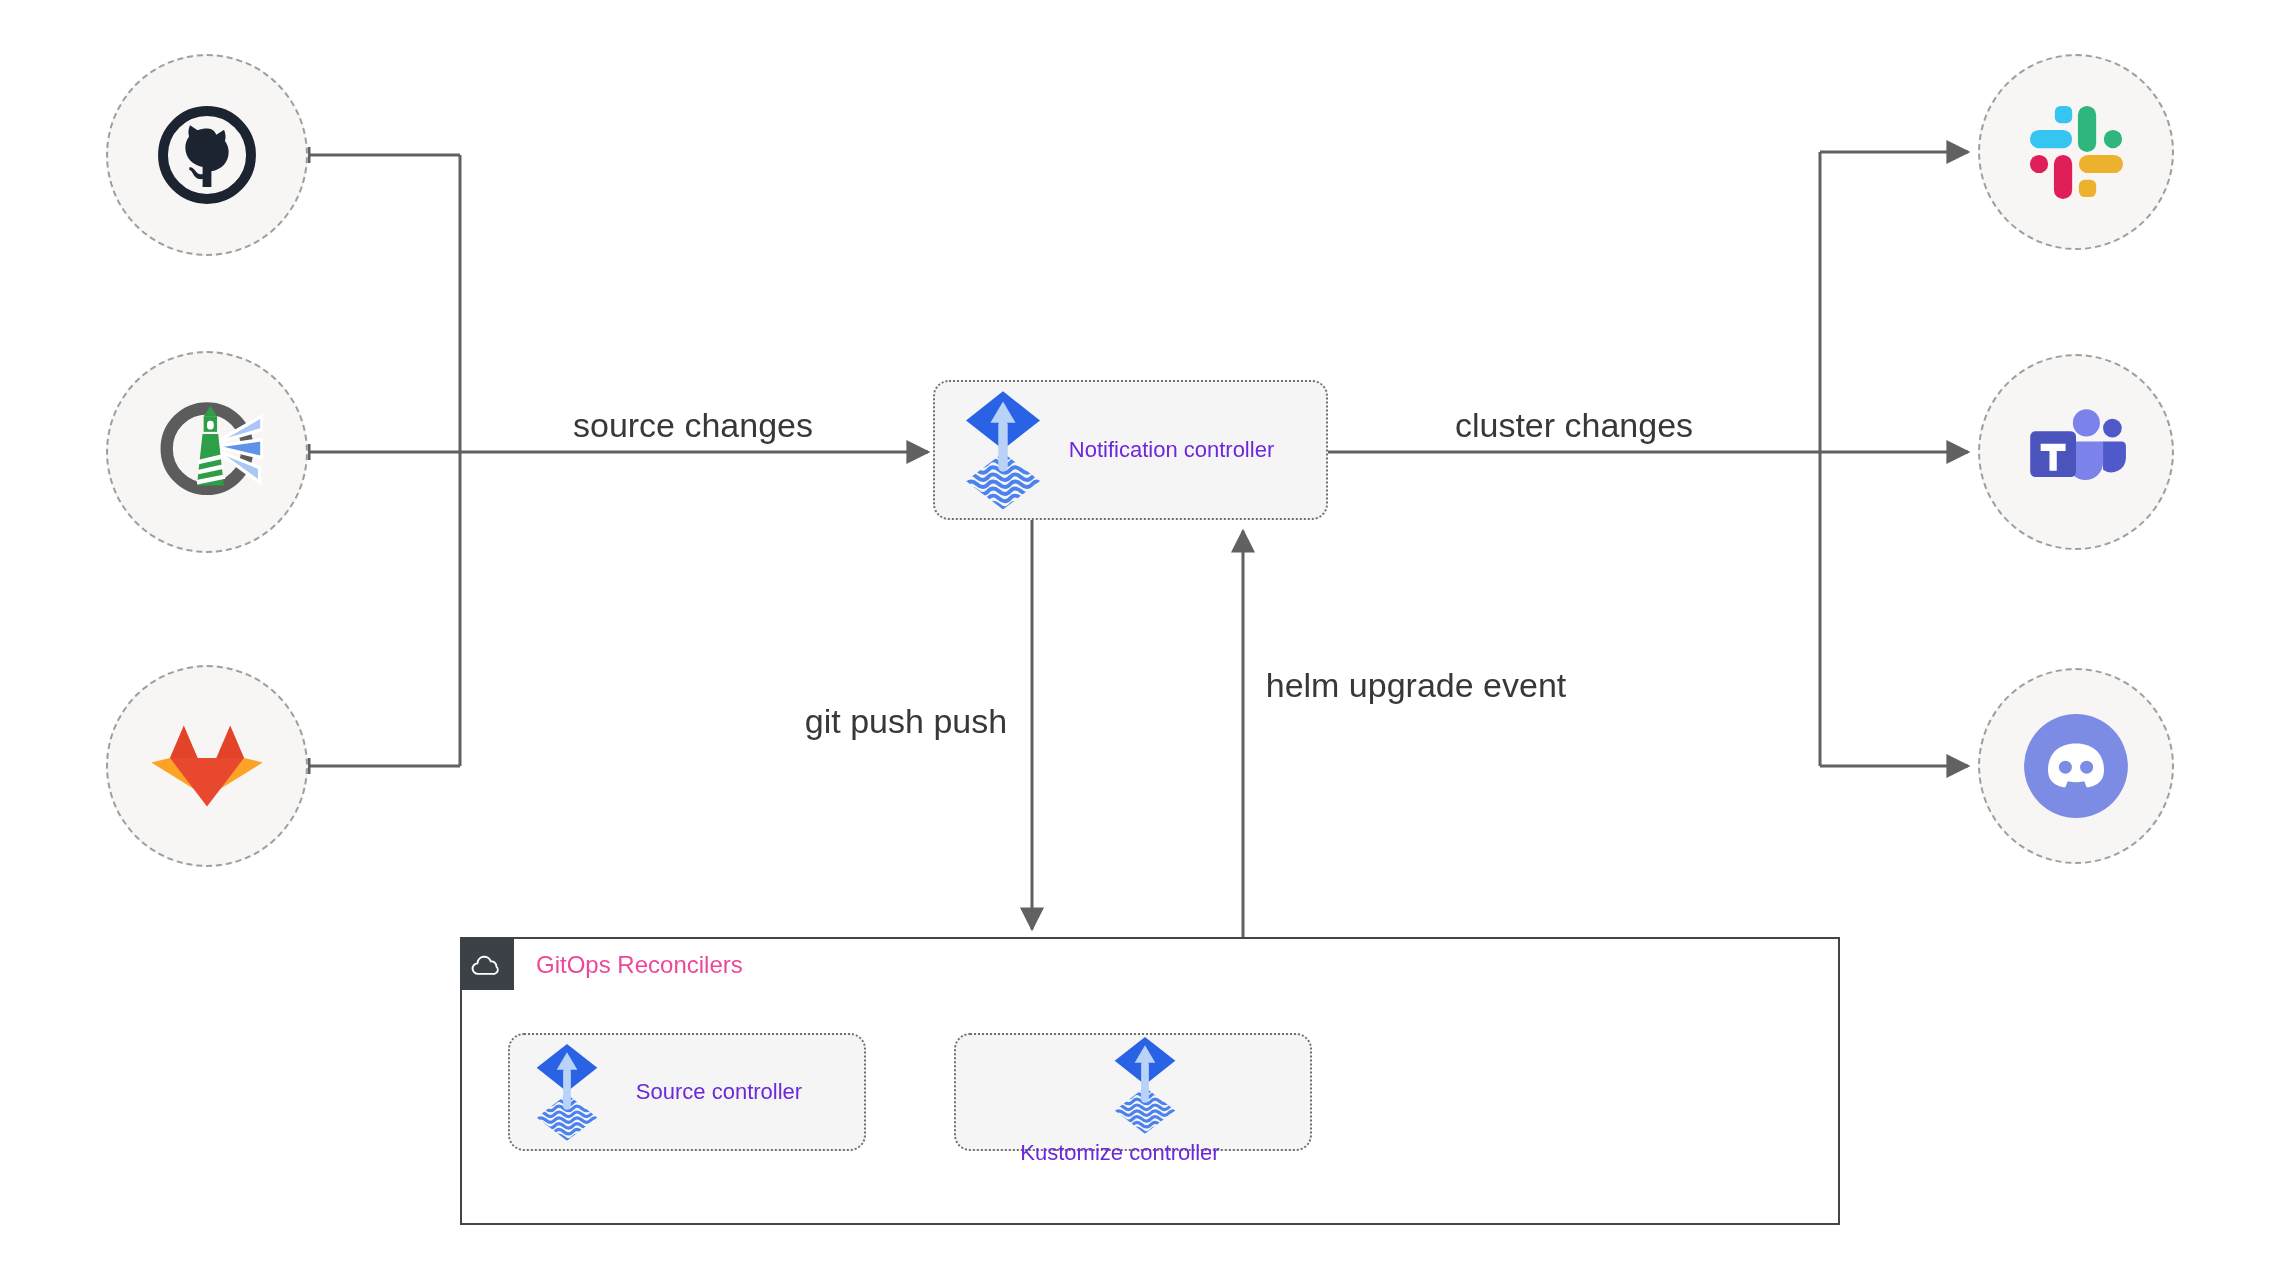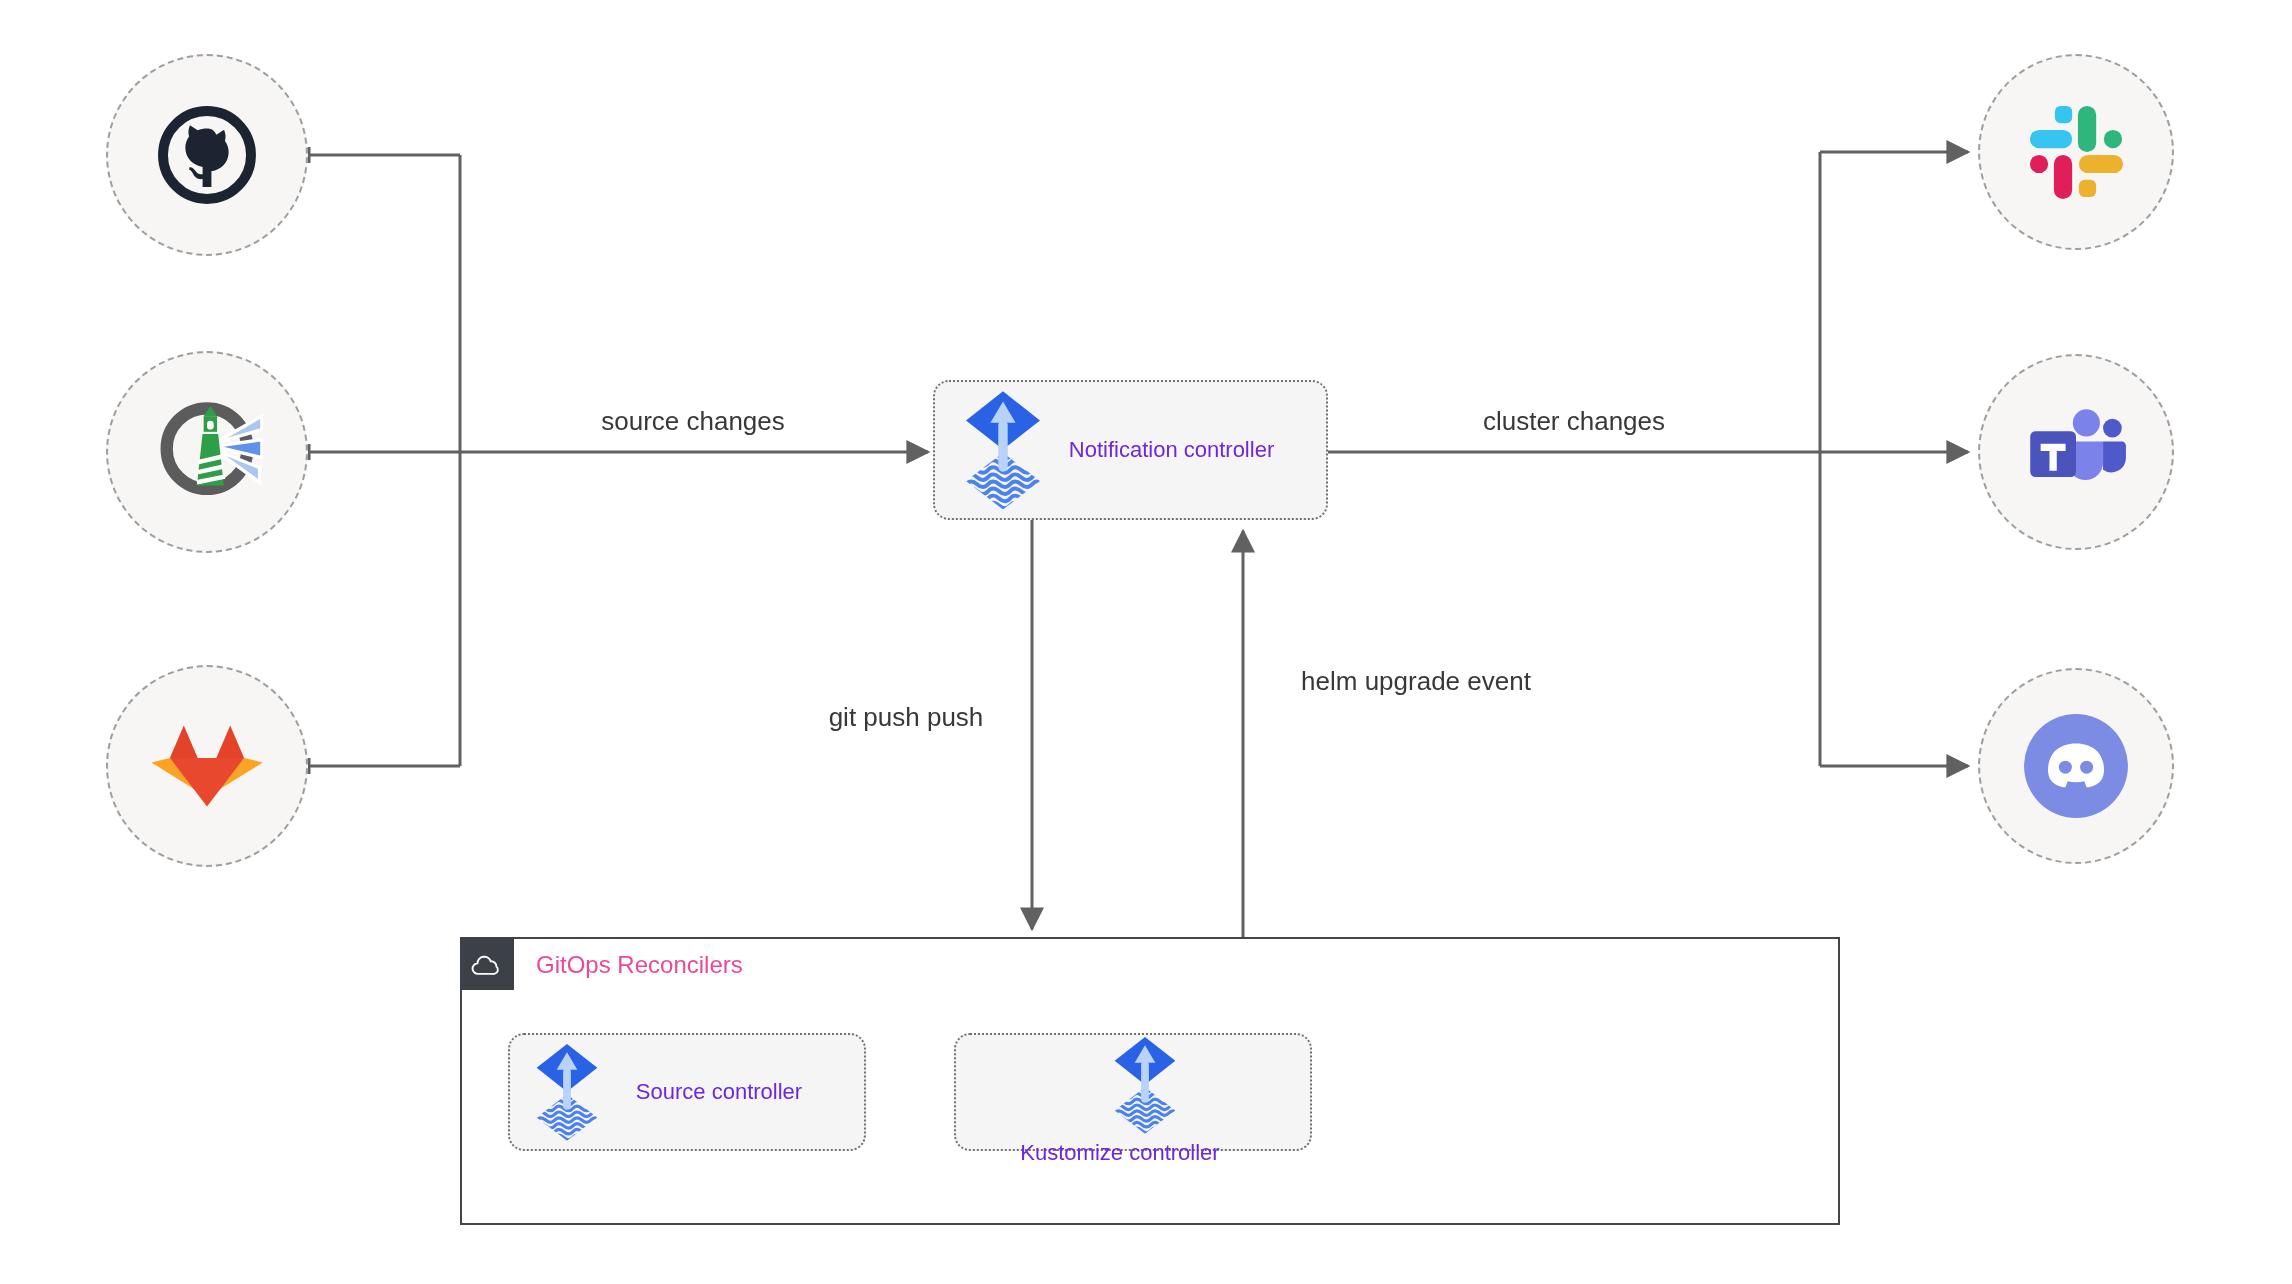--- a/index.html
+++ b/index.html
@@ -28,21 +28,21 @@
   .ctrl-box.small .flux-wrap{padding-left:24px;}
 
   
   .gitops-box{position:absolute;left:460px;top:937px;width:1380px;height:288px;
     border:2px solid #454545;box-sizing:border-box;background:#ffffff;}
   .gitops-tab{position:absolute;left:-2px;top:-2px;width:54px;height:53px;background:#3b4146;
     display:flex;align-items:center;justify-content:center;}
   .gitops-title{position:absolute;left:74px;top:0;height:52px;line-height:52px;
     font-size:24px;color:#ec4899;}
 
-  .edge-label{position:absolute;width:420px;text-align:center;font-size:26px;color:#383838;}
+  .edge-label{position:absolute;width:420px;text-align:center;font-size:34px;color:#383838;}
 </style>
 </head>
 <body>
 
 <div class="canvas">
 
   <svg width="0" height="0" style="position:absolute" aria-hidden="true">
     <defs>
       <clipPath id="fluxWaves">
           <polygon points="50,81 97,117 50,153 3,117"></polygon>

